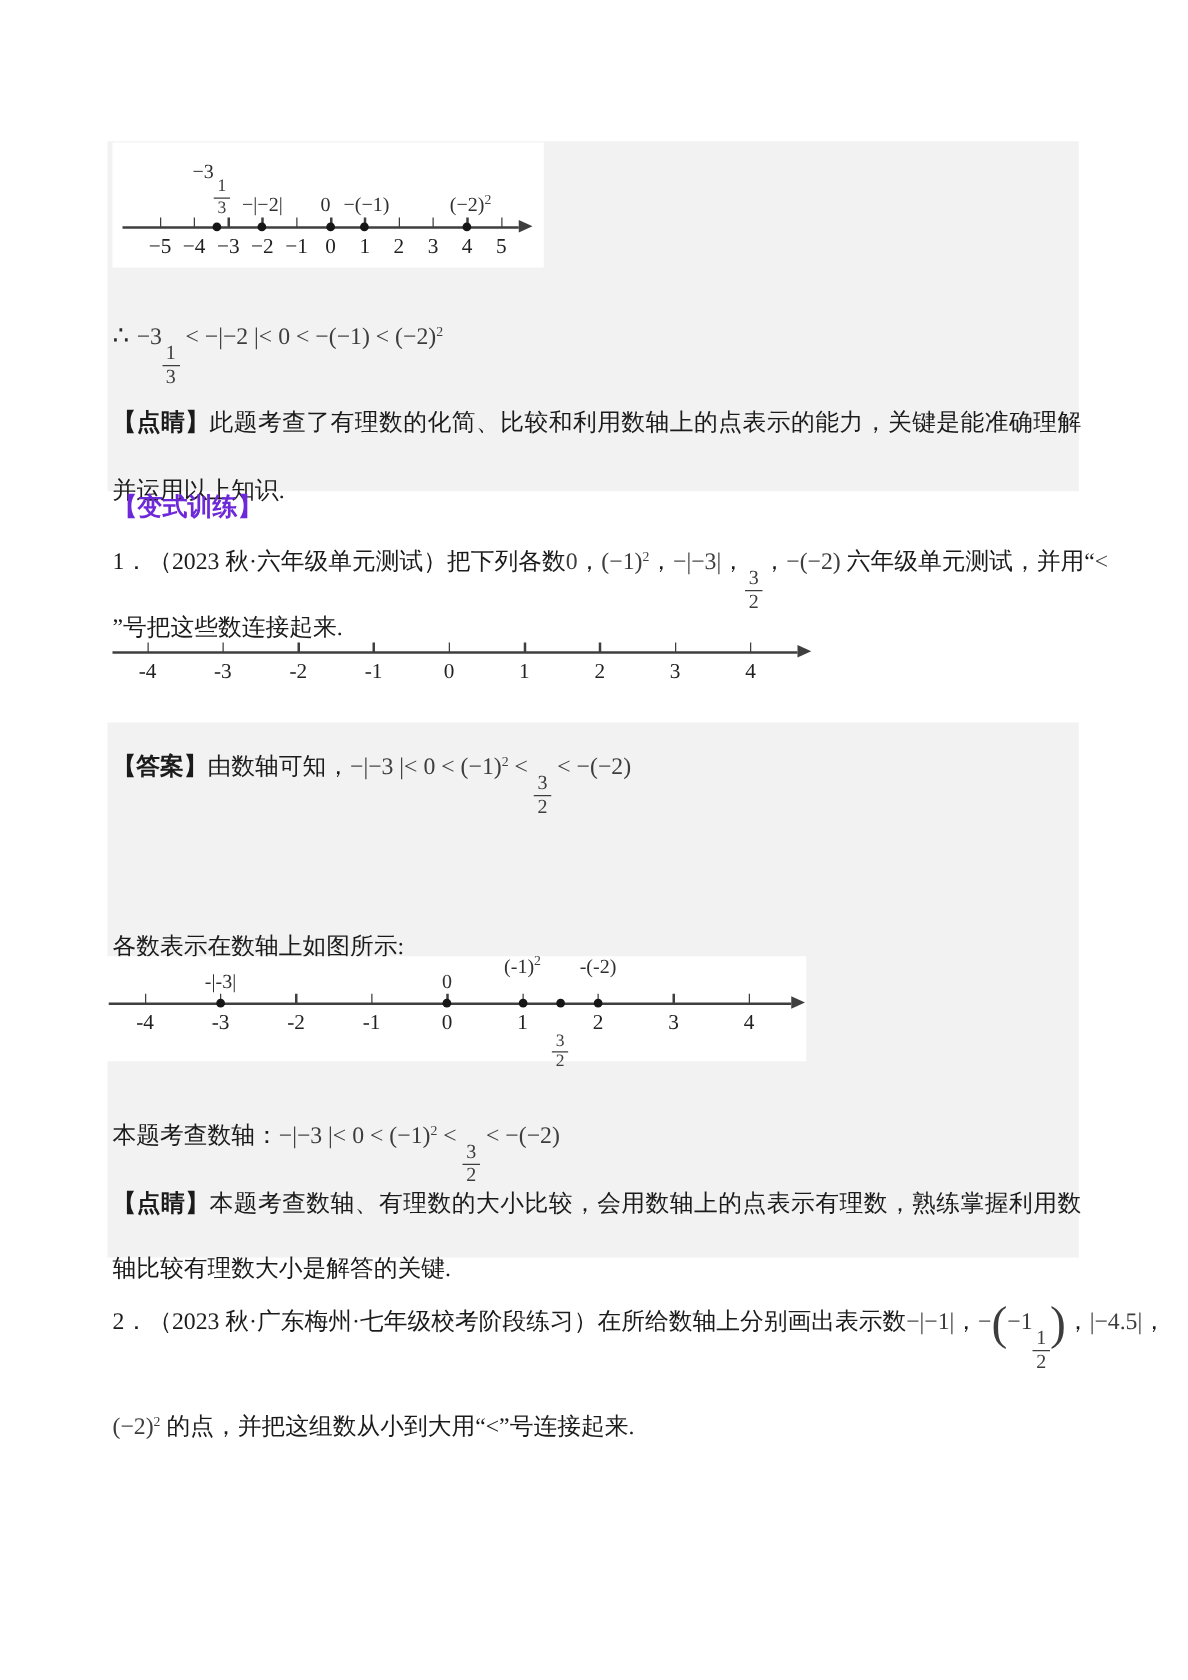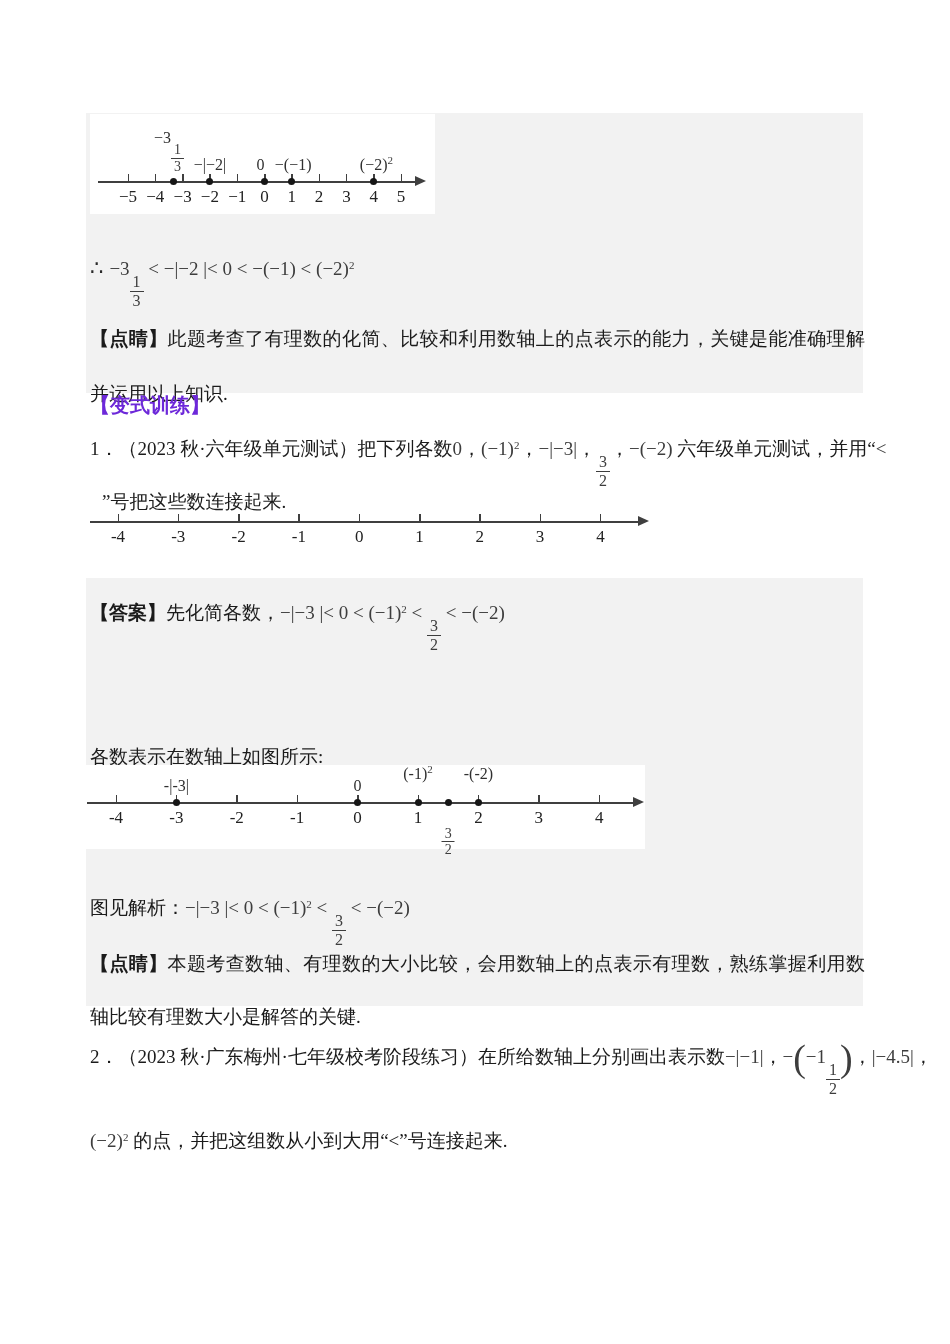--- a/index.html
+++ b/index.html
@@ -98,21 +98,21 @@
   </p>
 
   <div class="heading" style="left:90px;top:392px;">【变式训练】</div>
 
   <div class="line" style="left:90px;top:436px;">
     <span class="fml"><span class="">1．（2023 秋·六年级单元测试）把下列各数</span><span class="m">0</span><span class="">，</span><span class="m">(−1)</span><sup>2</sup><span class="">，</span><span class="m">−|−3|</span><span class="">，</span><span class="frac">
           <span class="num">3</span>
           <span class="den">2</span>
         </span><span class="">，</span><span class="m">−(−2)</span><span class=""> 六年级单元测试，并用“</span><span class="m">&lt;</span></span>
   </div>
-  <div class="line" style="left:102px;top:489px;text-align:right;">
+  <div class="line" style="left:90px;top:489px;text-align:right;">
     <span>”号把这些数连接起来.</span>
   </div>
 
   <div class="figbox" style="left:88px;top:506px;width:570px;height:52px;">
       <div class="nl-line" style="left: 2px; top: 15px; width: 548px;"></div>
       <div class="nl-arrow" style="left: 550px; top: 10px;"></div>
       <div class="nl-tick" style="left: 29.5px; top: 8px;"></div>
       <div class="nl-num" style="left: 30px; top: 21px;">-4</div>
       <div class="nl-tick" style="left: 89.8px; top: 8px;"></div>
       <div class="nl-num" style="left: 90.3px; top: 21px;">-3</div>
@@ -126,21 +126,21 @@
       <div class="nl-num" style="left: 331.5px; top: 21px;">1</div>
       <div class="nl-tick" style="left: 391.3px; top: 8px;"></div>
       <div class="nl-num" style="left: 391.8px; top: 21px;">2</div>
       <div class="nl-tick" style="left: 451.6px; top: 8px;"></div>
       <div class="nl-num" style="left: 452.1px; top: 21px;">3</div>
       <div class="nl-tick" style="left: 511.9px; top: 8px;"></div>
       <div class="nl-num" style="left: 512.4px; top: 21px;">4</div>
     </div>
 
   <div class="line" style="left:90px;top:600px;">
-    <b>【答案】</b><span>先化简各数，</span><span class="fml"><span class="m">−|−3 |&lt; 0 &lt; (−1)</span><sup>2</sup><span class="m"> &lt; </span><span class="frac">
+    <b>【答案】</b><span>由数轴可知，</span><span class="fml"><span class="m">−|−3 |&lt; 0 &lt; (−1)</span><sup>2</sup><span class="m"> &lt; </span><span class="frac">
           <span class="num">3</span>
           <span class="den">2</span>
         </span><span class="m"> &lt; −(−2)</span></span>
   </div>
 
 
 
   <div class="line" style="left:90px;top:744px;text-align:right;">
     <span>各数表示在数轴上如图所示:</span>
   </div>
@@ -175,21 +175,21 @@
       <div class="nl-lab" style="left: 272.6px; bottom: 54px;"><span class="">0</span></div>
       <div class="nl-lab" style="left: 333px; bottom: 66px;"><span class="">(-1)</span><sup>2</sup></div>
       <div class="nl-lab" style="left: 393.4px; bottom: 66px;"><span class="">-(-2)</span></div>
       <div class="nl-lab" style="left: 363.2px; top: 48px;"><span class="frac">
           <span class="num">3</span>
           <span class="den">2</span>
         </span></div>
     </div>
 
   <div class="line" style="left:90px;top:895px;">
-    <span>图见解析：</span><span class="fml"><span class="m">−|−3 |&lt; 0 &lt; (−1)</span><sup>2</sup><span class="m"> &lt; </span><span class="frac">
+    <span>本题考查数轴：</span><span class="fml"><span class="m">−|−3 |&lt; 0 &lt; (−1)</span><sup>2</sup><span class="m"> &lt; </span><span class="frac">
           <span class="num">3</span>
           <span class="den">2</span>
         </span><span class="m"> &lt; −(−2)</span></span>
   </div>
 
   <p class="para" style="left:90px;top:938px;width:775px;line-height:52px;">
     <b>【点睛】</b><span>本题考查数轴、有理数的大小比较，会用数轴上的点表示有理数，熟练掌握利用数轴比较有理数大小是解答的关键.</span>
   </p>
 
   <div class="line" style="left:90px;top:1044px;">

